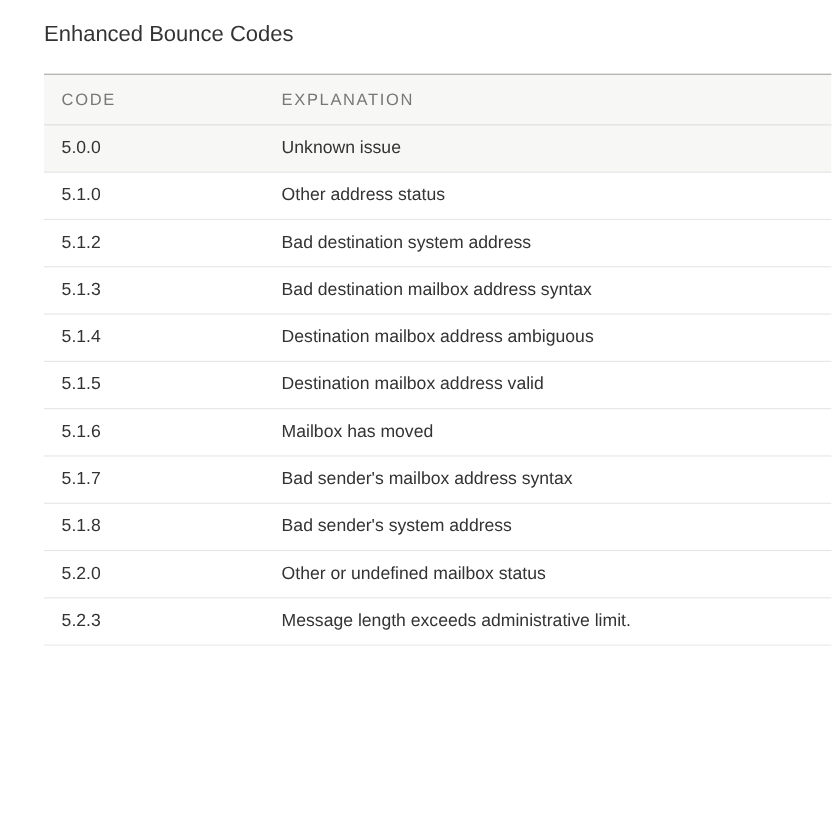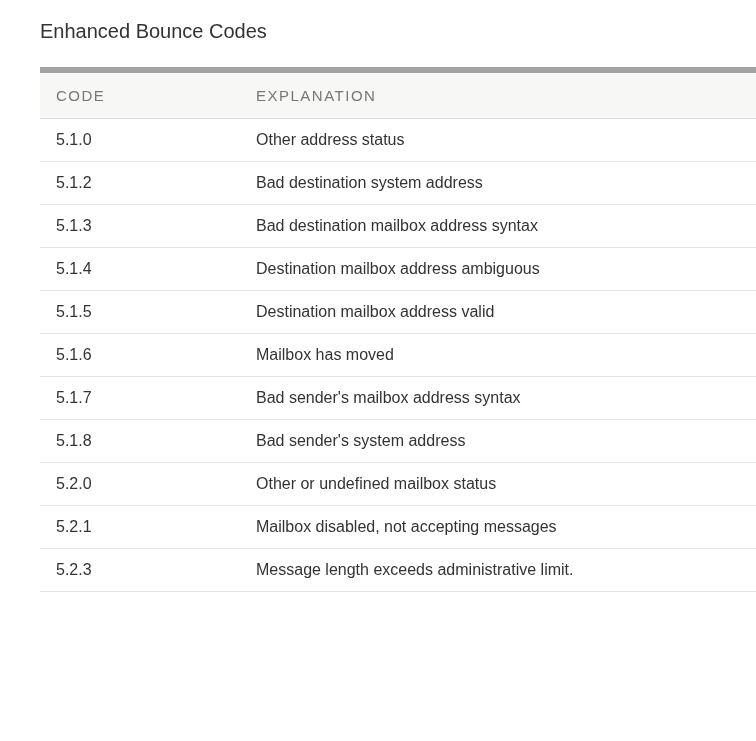--- a/index.html
+++ b/index.html
@@ -27,21 +27,21 @@
     thead {
       background: #f7f7f5;
     }
     thead th {
       text-align: left;
       padding: 14px 16px;
       font-size: 15px;
       font-weight: 400;
       letter-spacing: 1.5px;
       color: #777;
-      border-top: 6px solid #a3a3a3;
+      border-top: 1px solid #a3a3a3;
       border-bottom: 1px solid #ddd;
     }
     tbody tr {
       border-bottom: 1px solid #e5e5e5;
     }
     tbody tr.highlight {
       background: #f7f7f5;
     }
     tbody td {
       padding: 12px 16px;
@@ -59,20 +59,24 @@
 <h1>Enhanced Bounce Codes</h1>
 
 <table>
   <thead>
     <tr>
       <th class="col-code">CODE</th>
       <th>EXPLANATION</th>
     </tr>
   </thead>
   <tbody id="table-body">
+      <tr class="highlight">
+        <td class="col-code">5.0.0</td>
+        <td>Unknown issue</td>
+      </tr>
       <tr>
         <td class="col-code">5.1.0</td>
         <td>Other address status</td>
       </tr>
       <tr>
         <td class="col-code">5.1.2</td>
         <td>Bad destination system address</td>
       </tr>
       <tr>
         <td class="col-code">5.1.3</td>
@@ -96,21 +100,17 @@
       </tr>
       <tr>
         <td class="col-code">5.1.8</td>
         <td>Bad sender's system address</td>
       </tr>
       <tr>
         <td class="col-code">5.2.0</td>
         <td>Other or undefined mailbox status</td>
       </tr>
       <tr>
-        <td class="col-code">5.2.1</td>
-        <td>Mailbox disabled, not accepting messages</td>
-      </tr>
-      <tr>
         <td class="col-code">5.2.3</td>
         <td>Message length exceeds administrative limit.</td>
       </tr>
     </tbody>
 </table>
 
 </body></html>

